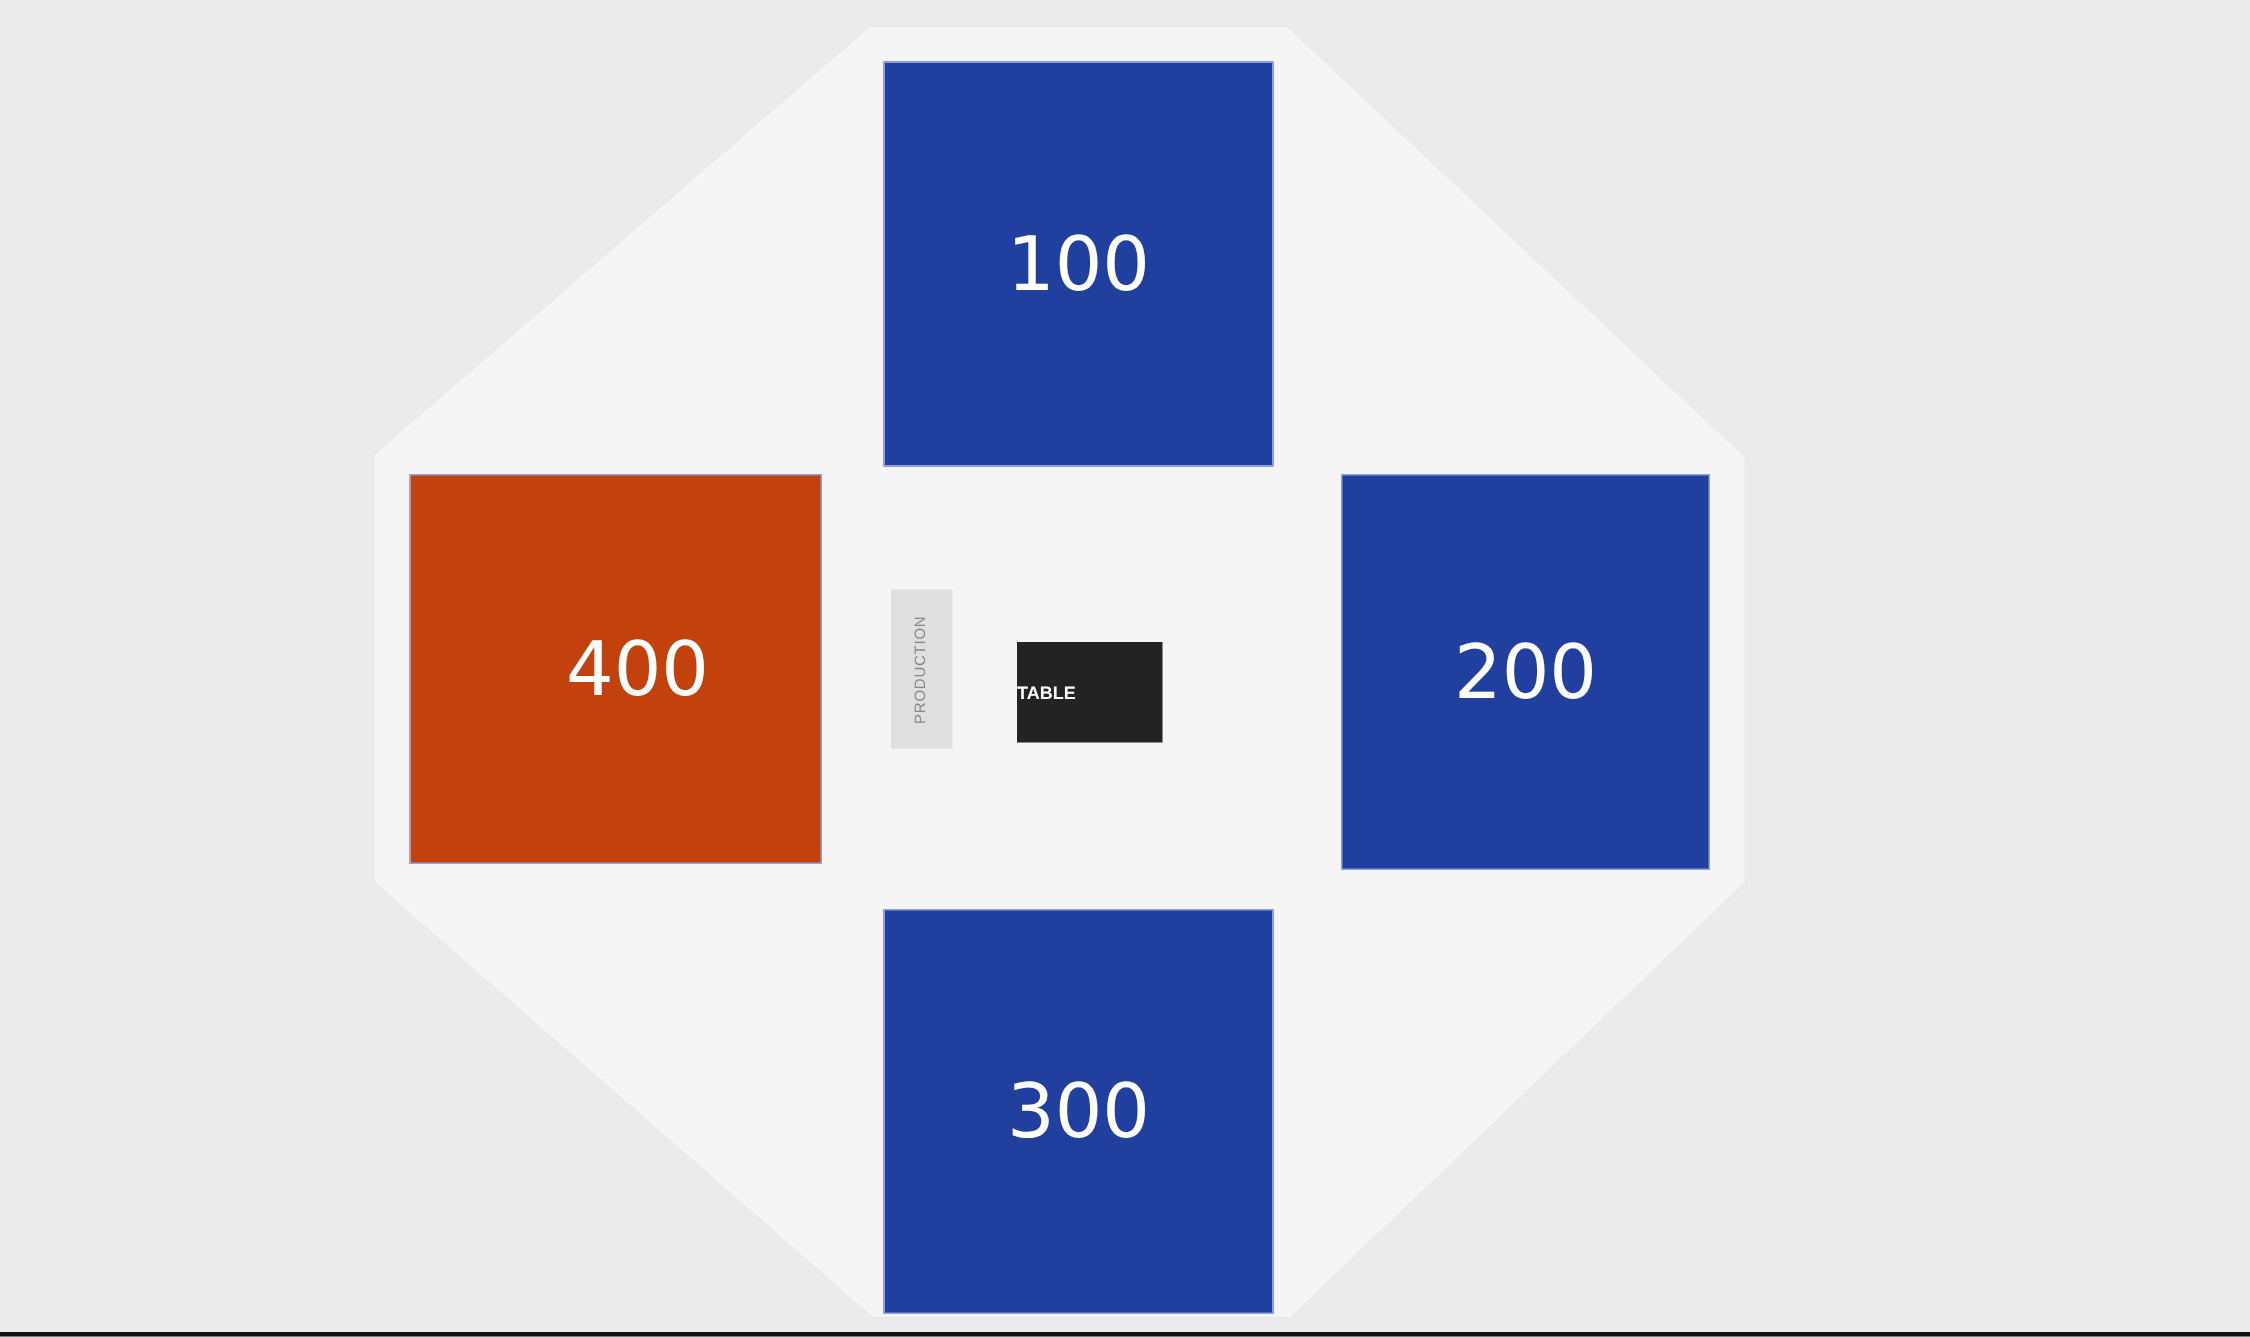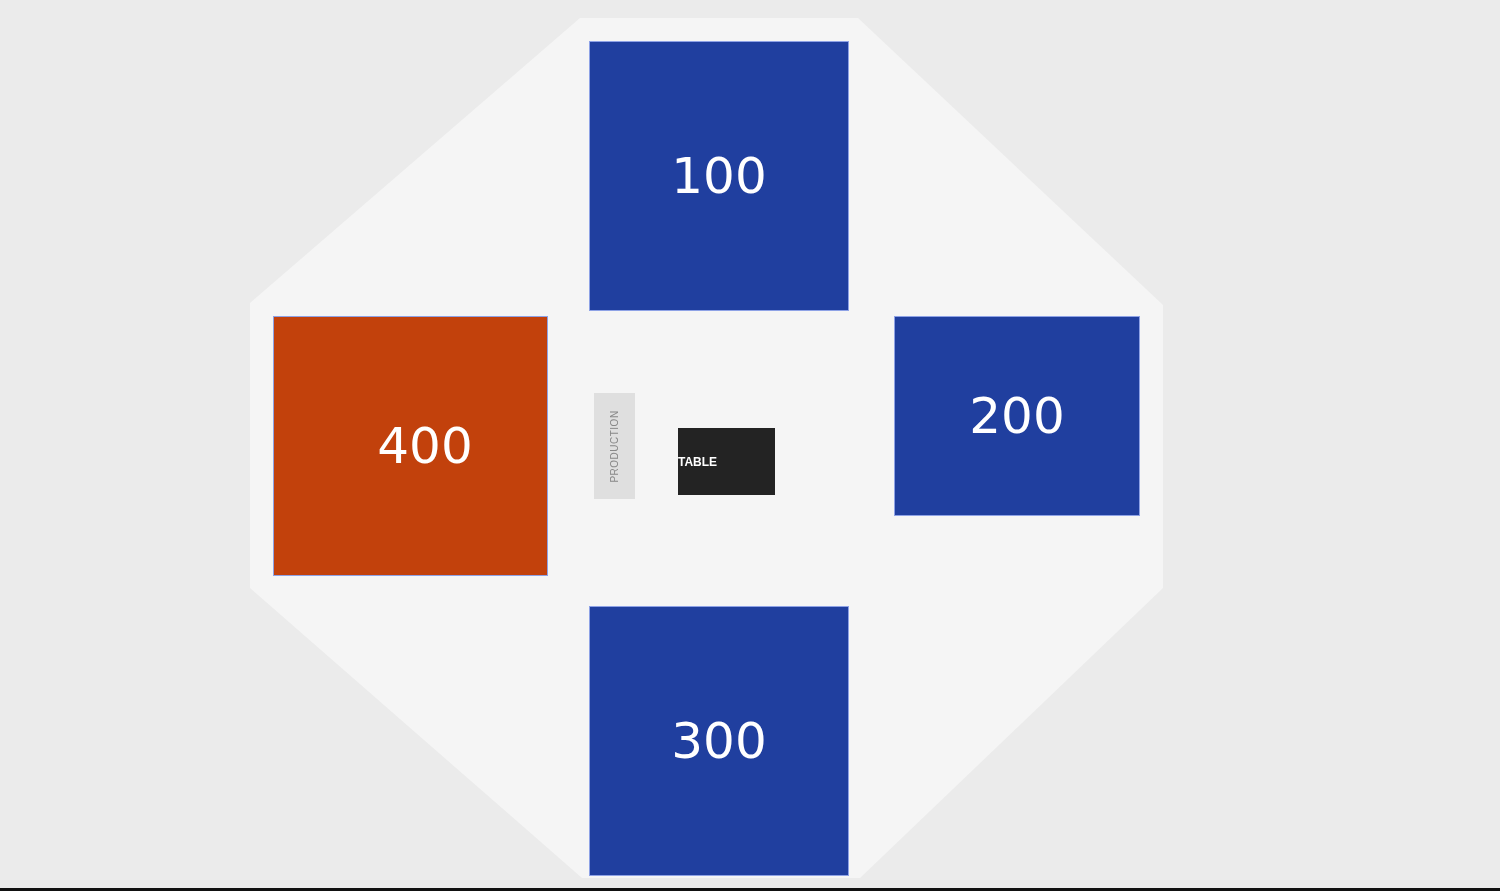--- a/index.html
+++ b/index.html
@@ -10,21 +10,21 @@
     }
     .floor { position: absolute; left: 0; top: 0; width: 1500px; height: 891px; }
     .bottom-line { position: absolute; left: 0; top: 888px; width: 1500px; height: 3px; background: #111; }
     .section {
       position: absolute; display: flex; align-items: center; justify-content: center;
       color: #ffffff; font-size: 50px; font-weight: normal;
       box-shadow: 0 0 0 1px #8ea2e6 inset;
       cursor: pointer;
     }
     .sec-100 { left: 589px; top: 41px; width: 260px; height: 270px; }
-    .sec-200 { left: 894px; top: 316px; width: 246px; height: 200px; }
+    .sec-200 { left: 894px; top: 316px; width: 246px; height: 264px; }
     .sec-300 { left: 589px; top: 585px; width: 260px; height: 270px; margin-top: 21px; }
     .sec-400 { left: 273px; top: 316px; width: 246px; height: 260px; }
     .production {
       position: absolute; left: 594px; top: 393px; width: 41px; height: 106px;
       background: #dfdfdf; display: flex; align-items: center; justify-content: center;
     }
     .production span {
       transform: rotate(-90deg); white-space: nowrap;
       font-family: "Liberation Sans", sans-serif; font-size: 10px; color: #888; letter-spacing: 0.5px;
     }

